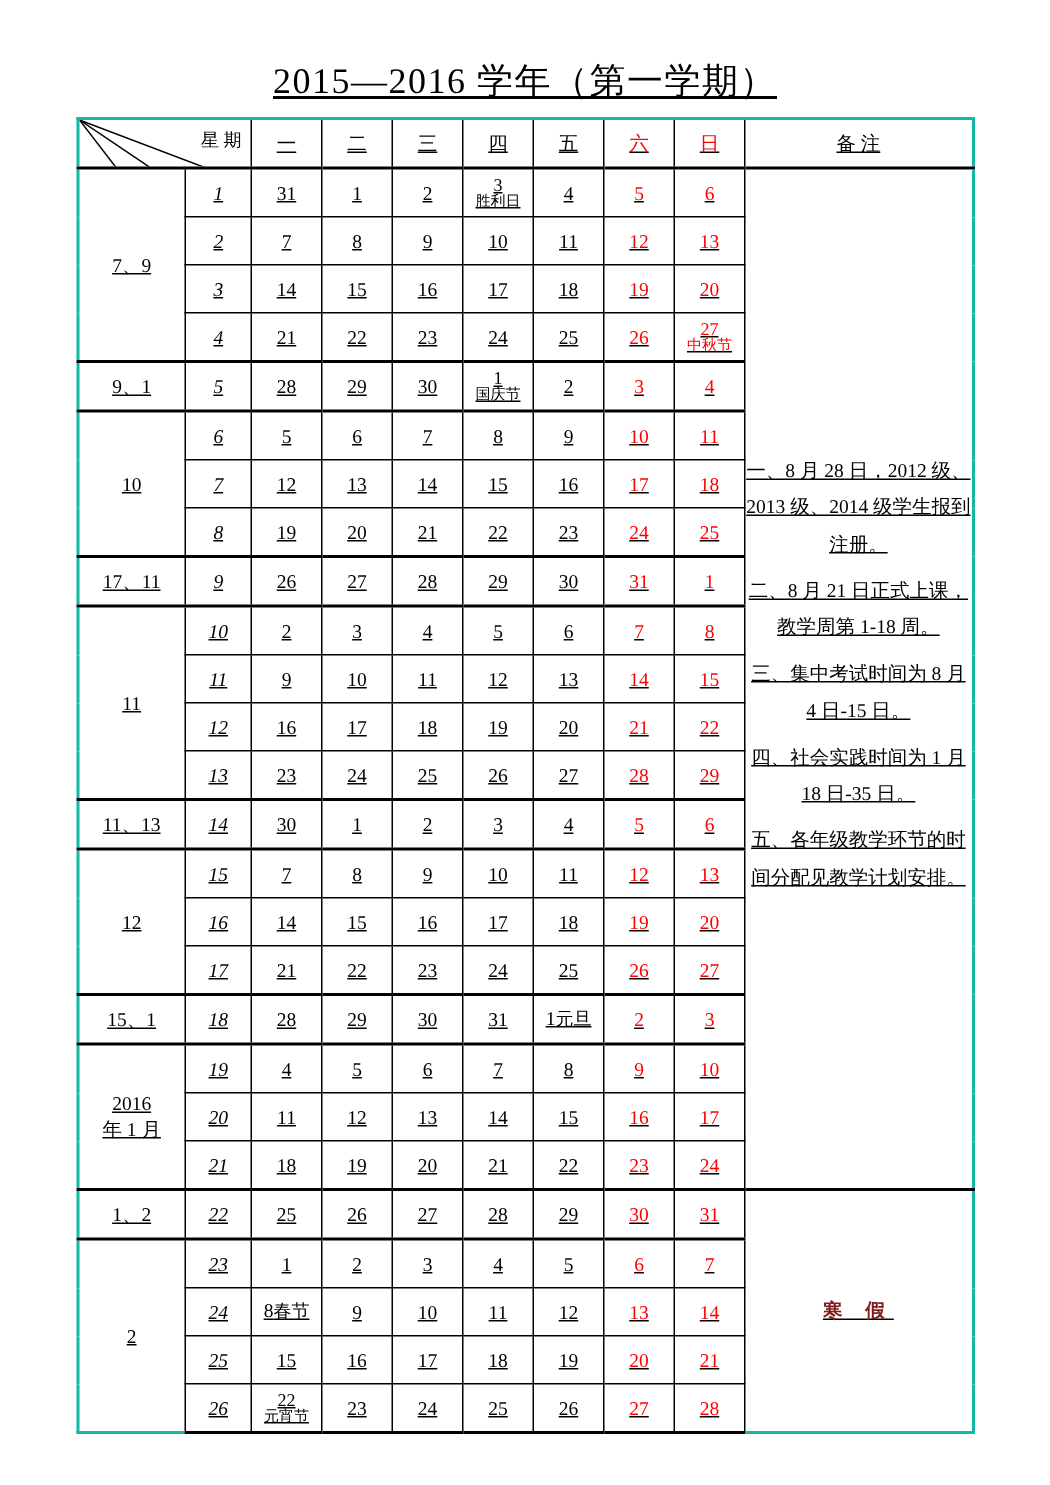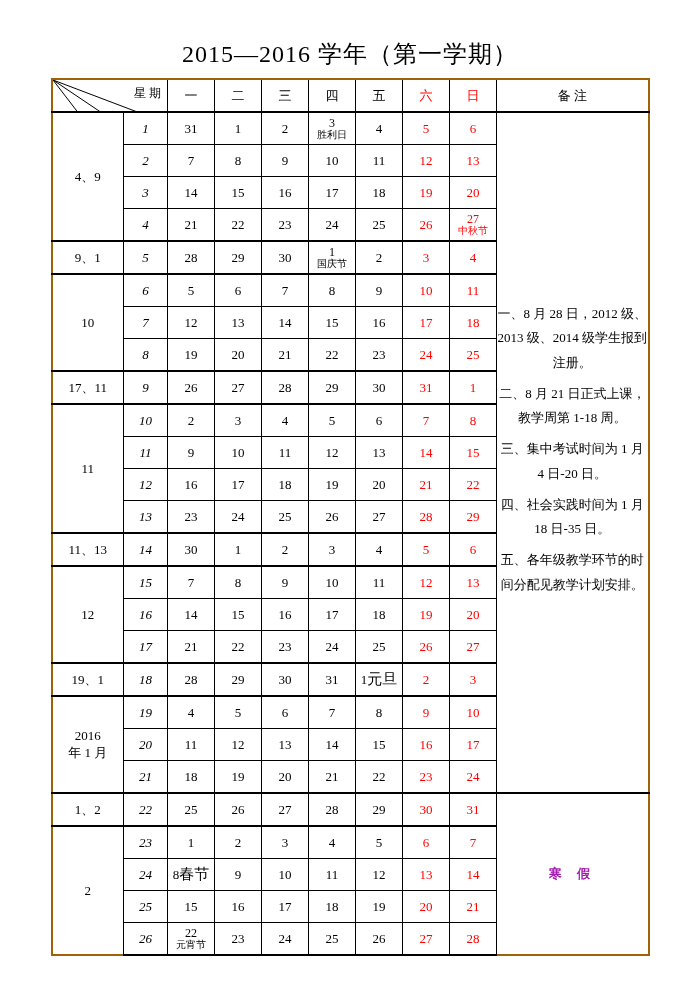--- a/index.html
+++ b/index.html
@@ -12,35 +12,36 @@
     height: 990px;
     font-family: "Liberation Serif", "DejaVu Serif", serif;
     color: #000000;
     position: relative;
     overflow: hidden;
   }
   .page {
     position: relative;
     width: 700px;
     height: 810px;
+    text-decoration: underline;
   }
   .title {
     text-align: center;
     font-size: 24px;
     letter-spacing: 1px;
     padding-top: 38px;
     padding-bottom: 8px;
     font-family: "Liberation Serif", "DejaVu Serif", serif;
   }
   table.cal {
     border-collapse: collapse;
     table-layout: fixed;
     margin: 0 auto;
     width: 598px;
-    border: 2px solid #a16207;
+    border: 2px solid #14b8a6;
   }
   table.cal td {
     border: 1px solid #000;
     text-align: center;
     vertical-align: middle;
     font-size: 13px;
     padding: 0;
     height: 31px;
   }
   .col-month { width: 72px; }
@@ -74,35 +75,35 @@
     font-style: italic;
     font-size: 14px;
     font-family: "Liberation Serif", "DejaVu Serif", serif;
   }
   .monthcell { font-size: 14px; }
   .daycell-2 {
     line-height: 1.05;
   }
   .daycell-2 .num { font-size: 12px; display: block; }
   .daycell-2 .fest { font-size: 10px; display: block; }
-  .inline-fest { font-size: 15px; }
+  .inline-fest { font-size: 12px; }
   .note-cell {
     text-align: left;
     vertical-align: middle;
     font-size: 13px;
     line-height: 1.9;
     padding: 4px 8px;
   }
   .note-cell p {
     margin: 0 0 6px 0;
     text-indent: 0;
   }
   .winter {
     font-size: 18px;
-    color: #a21caf;
+    color: #7f1d1d;
     letter-spacing: 6px;
     font-weight: bold;
     text-align: center;
   }
   .thick-top { border-top: 2px solid #000 !important; }
   .thick-bottom { border-bottom: 2px solid #000 !important; }
 </style>
 </head>
 <body>
 
@@ -137,36 +138,36 @@
         <td class="hdr-cell">一</td>
         <td class="hdr-cell">二</td>
         <td class="hdr-cell">三</td>
         <td class="hdr-cell">四</td>
         <td class="hdr-cell">五</td>
         <td class="hdr-cell red">六</td>
         <td class="hdr-cell red">日</td>
         <td class="hdr-cell">备    注</td>
       </tr>
     <tr>
-          <td class="monthcell thick-top" rowspan="4">4、9</td>
+          <td class="monthcell thick-top" rowspan="4">7、9</td>
           <td class="weeknum thick-top">1</td>
           <td class="thick-top">31</td>
           <td class="thick-top">1</td>
           <td class="thick-top">2</td>
           <td class="thick-top daycell-2">
             <span class="num">3</span>
             <span class="fest">胜利日</span>
           </td>
           <td class="thick-top">4</td>
           <td class="red thick-top">5</td>
           <td class="red thick-top">6</td>
           <td class="note-cell thick-top" rowspan="21">
             <p>一、8 月 28 日，2012 级、2013 级、2014 级学生报到注册。</p>
             <p>二、8 月 21 日正式上课，教学周第 1-18 周。</p>
-            <p>三、集中考试时间为 1 月 4 日-20 日。</p>
+            <p>三、集中考试时间为 8 月 4 日-15 日。</p>
             <p>四、社会实践时间为 1 月 18 日-35 日。</p>
             <p>五、各年级教学环节的时间分配见教学计划安排。</p>
           </td>
         </tr>
         <tr>
           <td class="weeknum">2</td>
           <td class="">7</td>
           <td class="">8</td>
           <td class="">9</td>
           <td class="">10</td>
@@ -330,21 +331,21 @@
           <td class="weeknum">17</td>
           <td class="">21</td>
           <td class="">22</td>
           <td class="">23</td>
           <td class="">24</td>
           <td class="">25</td>
           <td class="red">26</td>
           <td class="red">27</td>
         </tr>
         <tr>
-          <td class="monthcell thick-top" rowspan="1">19、1</td>
+          <td class="monthcell thick-top" rowspan="1">15、1</td>
           <td class="weeknum thick-top">18</td>
           <td class="thick-top">28</td>
           <td class="thick-top">29</td>
           <td class="thick-top">30</td>
           <td class="thick-top">31</td>
           <td class="thick-top">1<span class="inline-fest">元旦</span></td>
           <td class="red thick-top">2</td>
           <td class="red thick-top">3</td>
         </tr>
         <tr>

